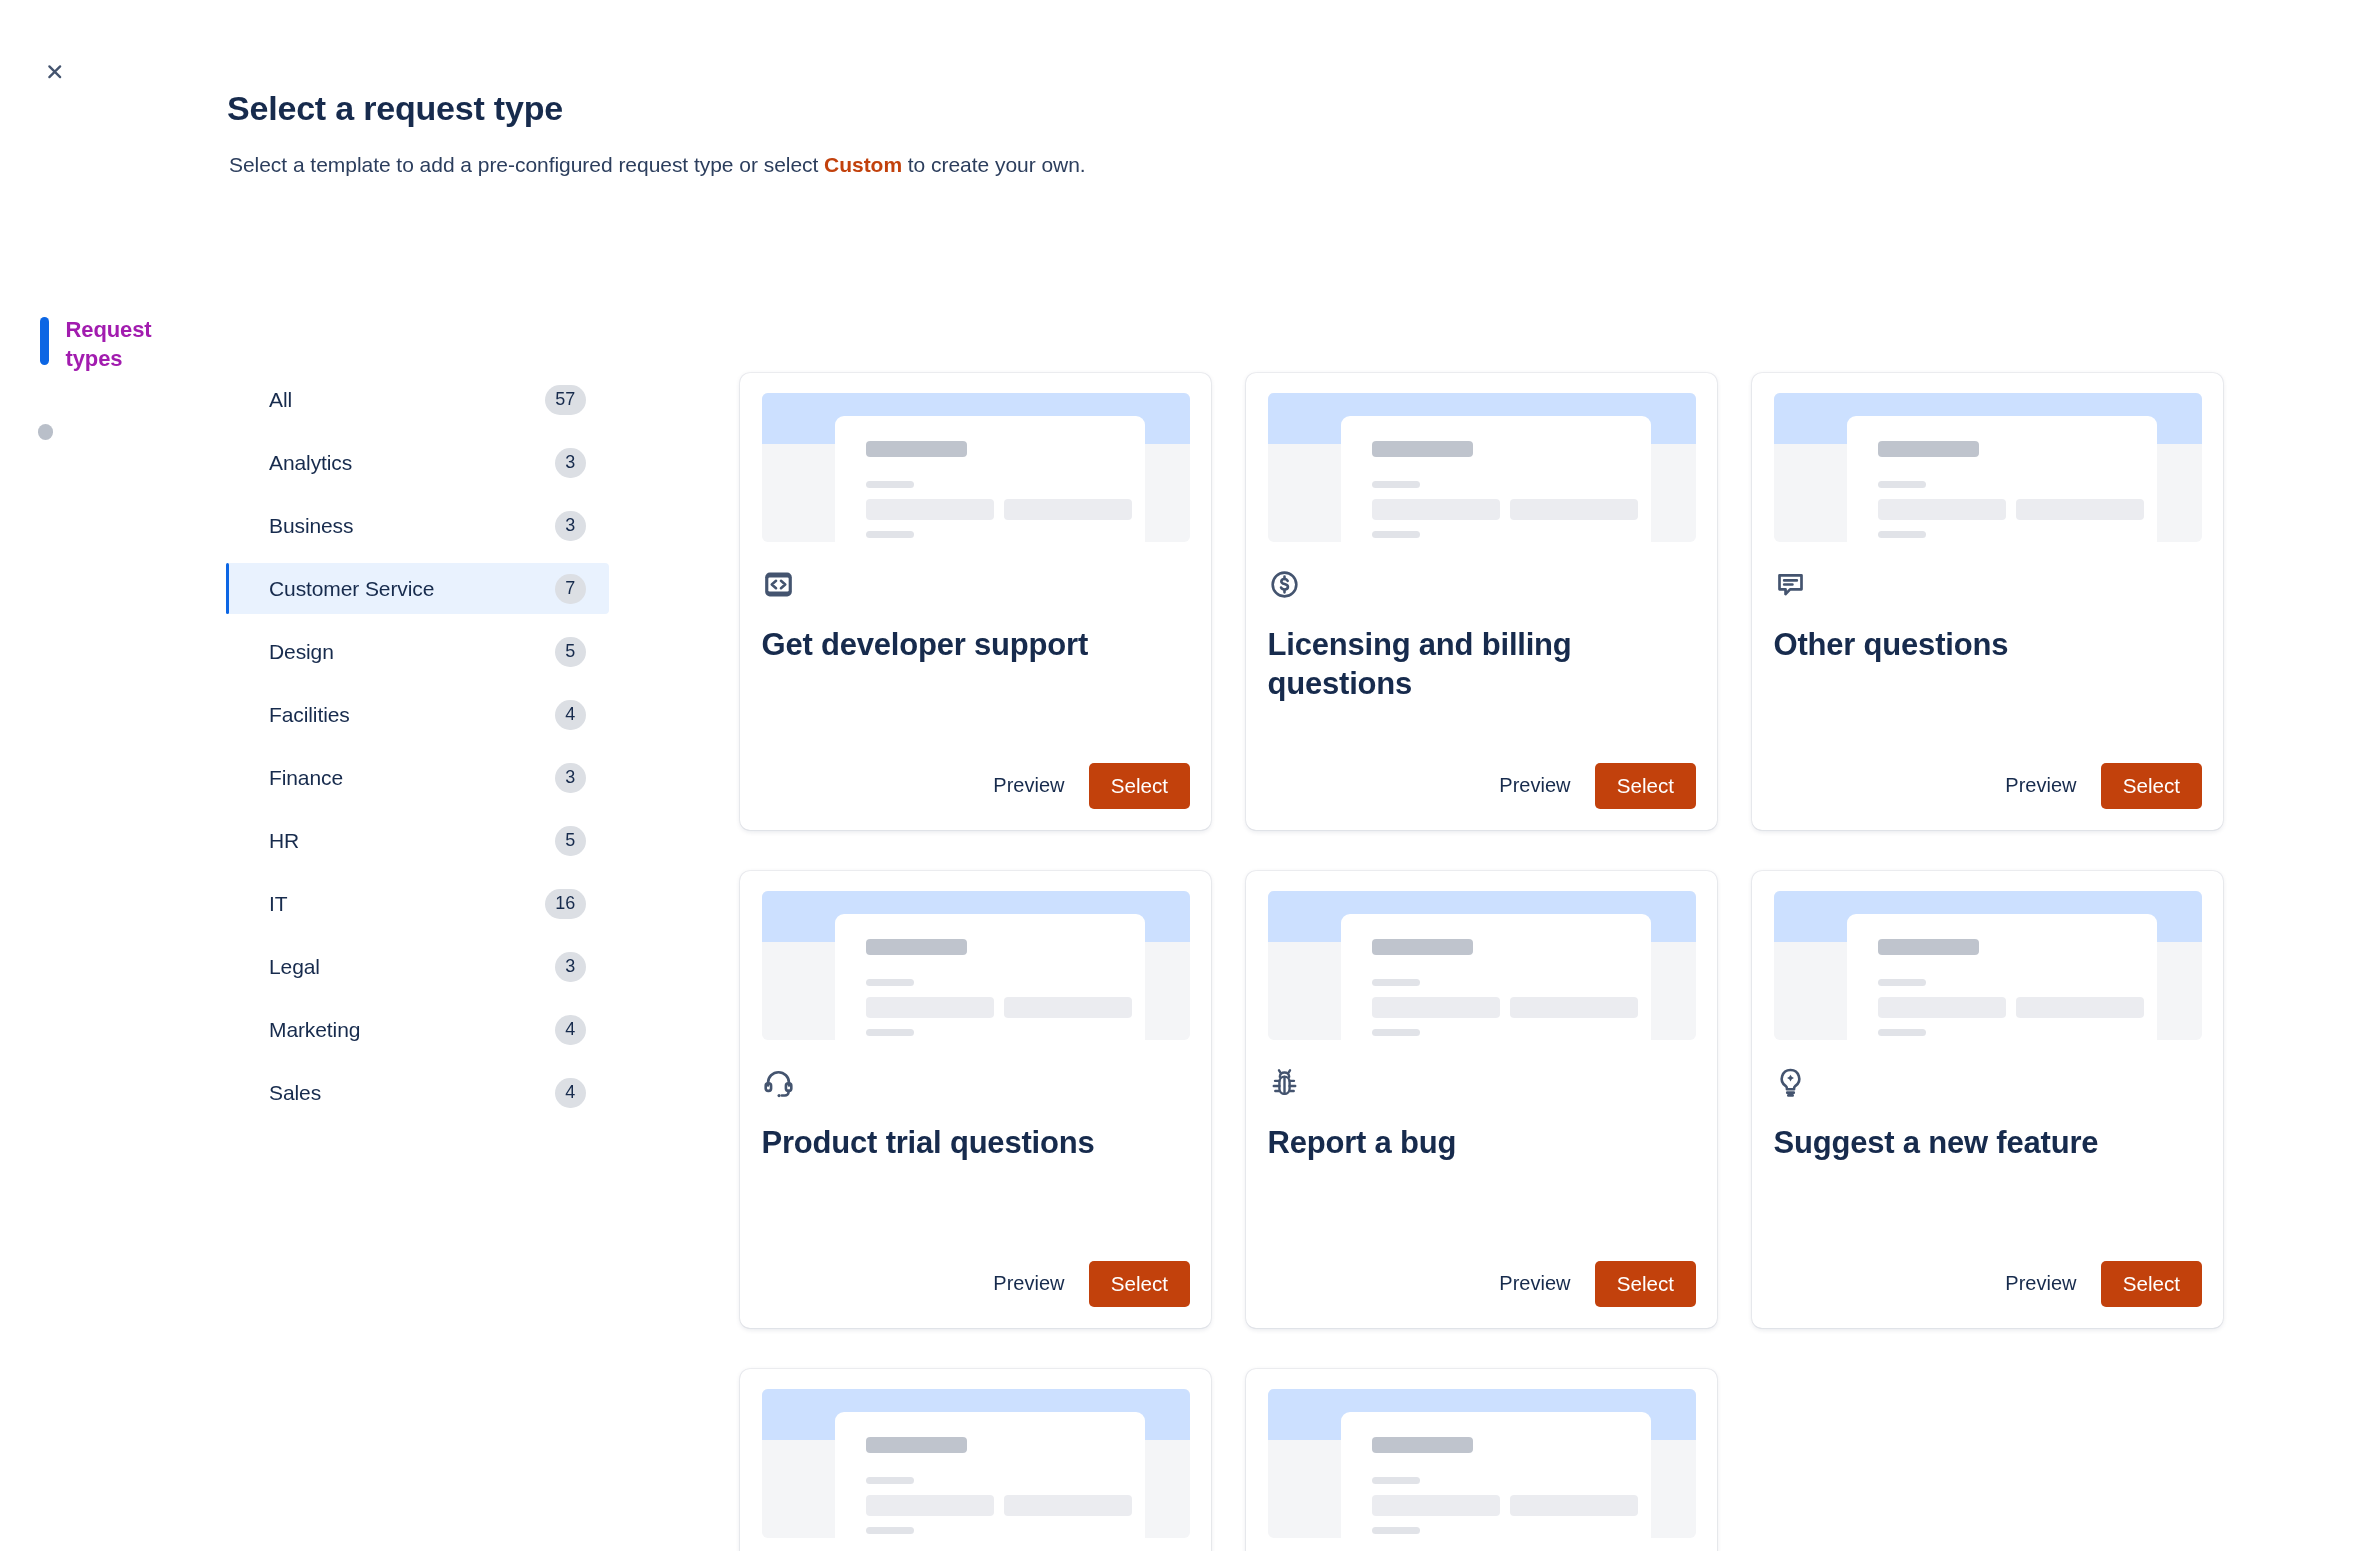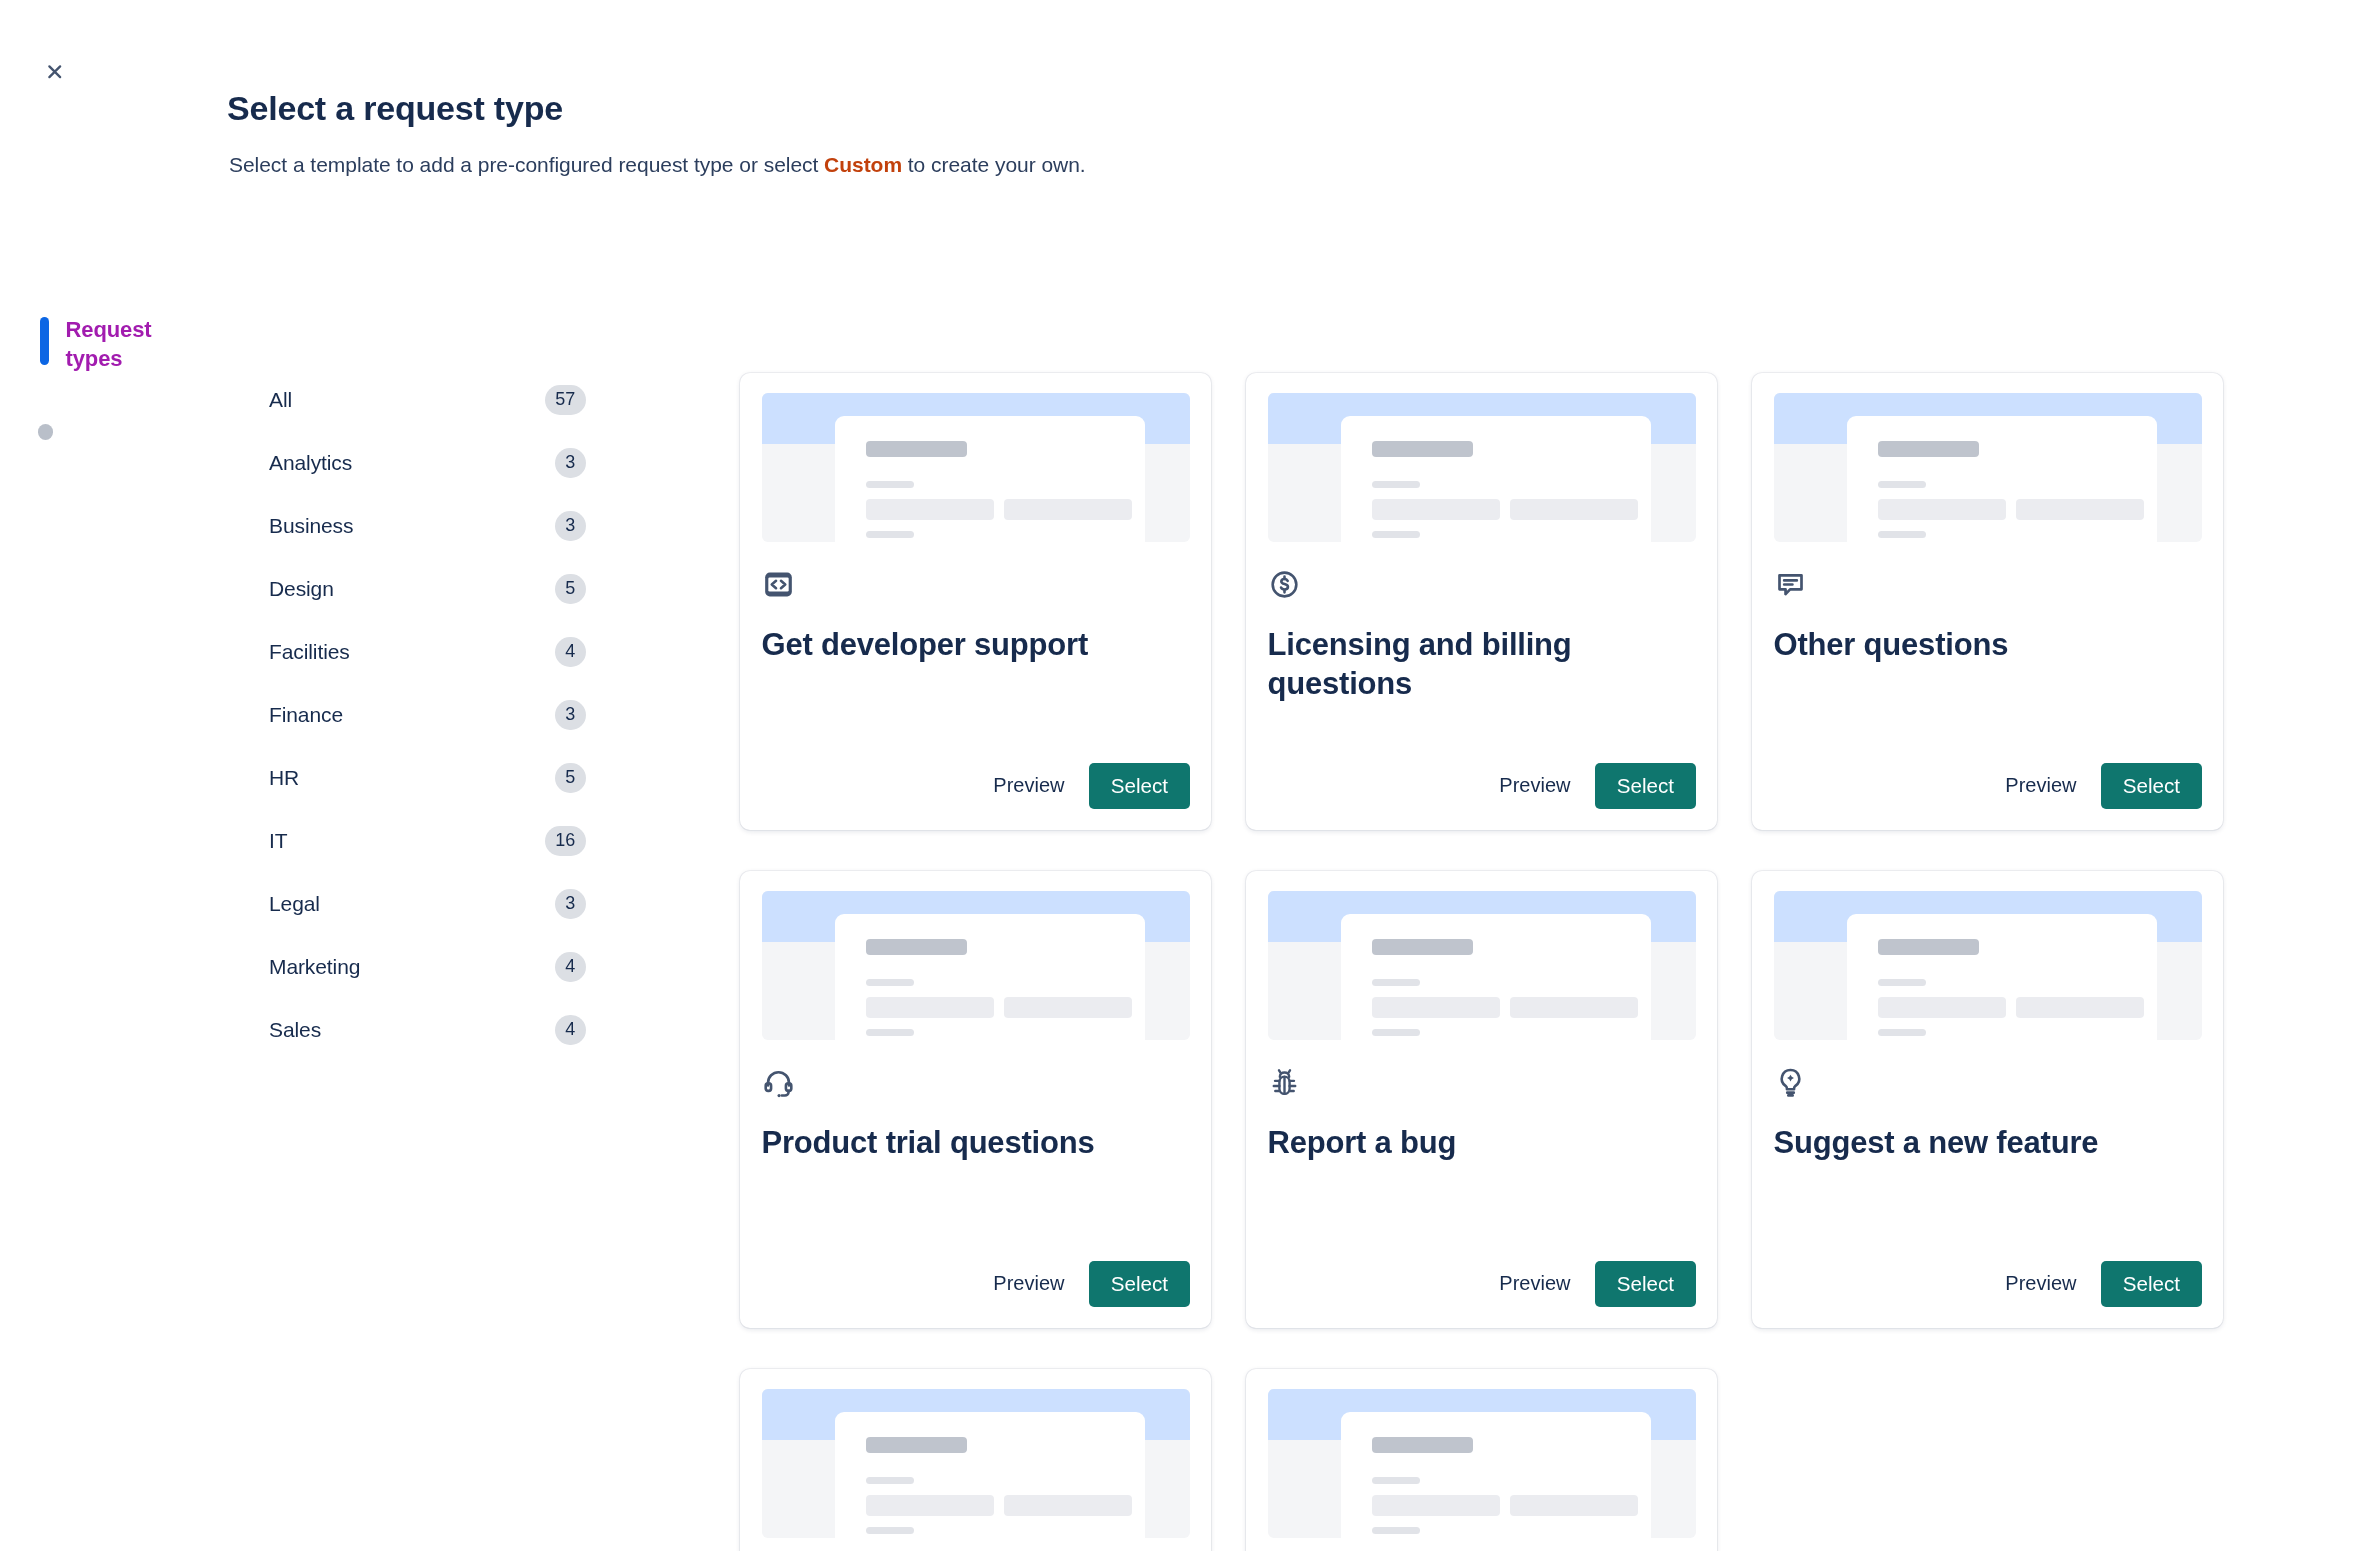--- a/index.html
+++ b/index.html
@@ -260,21 +260,21 @@
     color: #172b4d;
     font-size: 20px;
     font-weight: 400;
     padding: 10px 13.2px;
     border-radius: 5px;
     cursor: pointer;
     font-family: "Liberation Sans", sans-serif;
   }
   .btn-select {
     border: none;
-    background: #0f766e;
+    background: #c2410c;
     color: #ffffff;
     font-size: 20.6px;
     font-weight: 500;
     padding: 10.7px 21.5px;
     border-radius: 5px;
     cursor: pointer;
     font-family: "Liberation Sans", sans-serif;
   }
 </style>
 </head>
@@ -308,20 +308,24 @@
         <span class="cat-label">All</span>
         <span class="cat-count">57</span>
       </div>
       <div class="cat-item">
         <span class="cat-label">Analytics</span>
         <span class="cat-count">3</span>
       </div>
       <div class="cat-item">
         <span class="cat-label">Business</span>
         <span class="cat-count">3</span>
+      </div>
+      <div class="cat-item selected">
+        <span class="cat-label">Customer Service</span>
+        <span class="cat-count">7</span>
       </div>
       <div class="cat-item">
         <span class="cat-label">Design</span>
         <span class="cat-count">5</span>
       </div>
       <div class="cat-item">
         <span class="cat-label">Facilities</span>
         <span class="cat-count">4</span>
       </div>
       <div class="cat-item">

